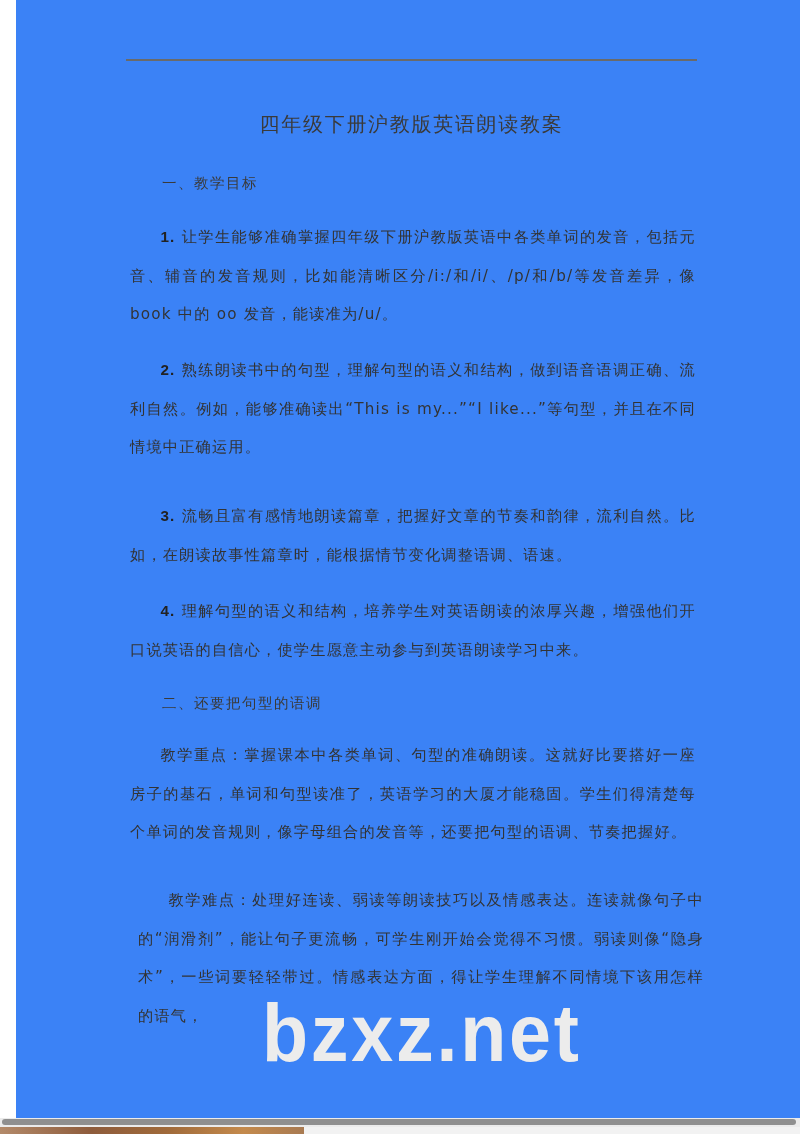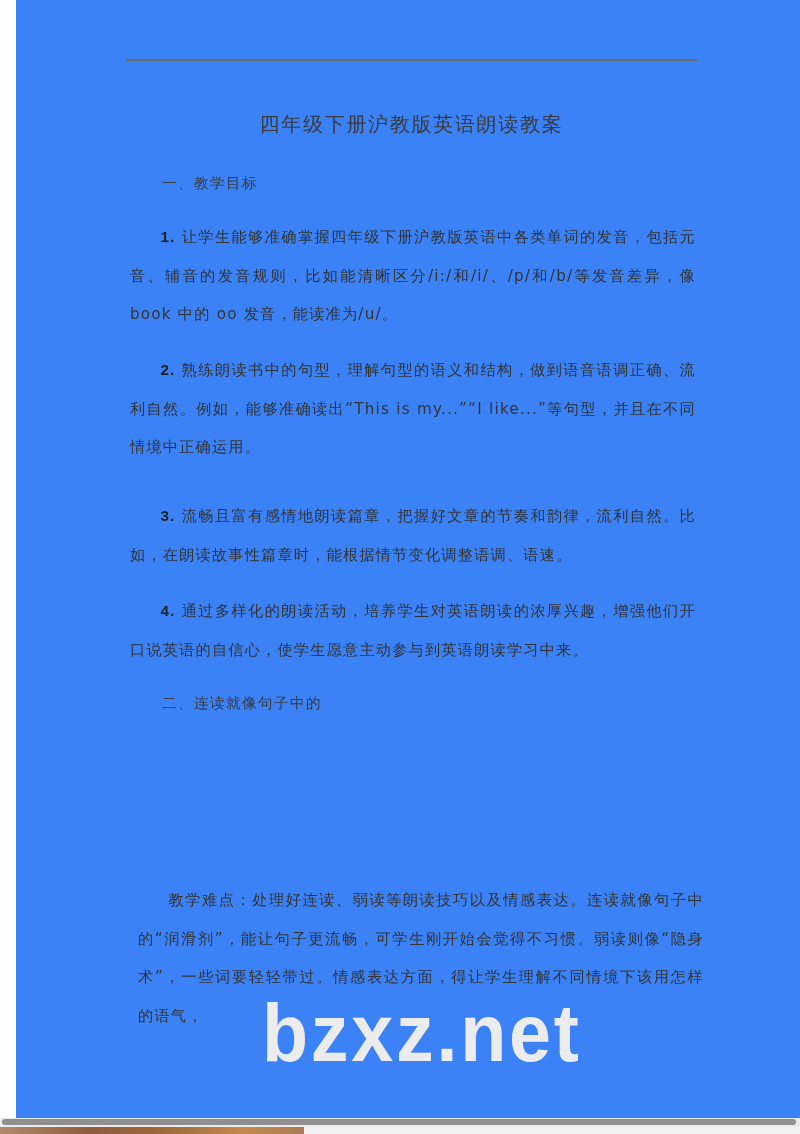--- a/index.html
+++ b/index.html
@@ -127,24 +127,25 @@
   <h1 class="doc-title">四年级下册沪教版英语朗读教案</h1>
 
   <div class="section-heading" style="top:173px;">一、教学目标</div>
 
   <p class="para" style="top:218px; margin:0;"><span class="num">1.</span><span> 让学生能够准确掌握四年级下册沪教版英语中各类单词的发音，包括元音、辅音的发音规则，比如能清晰区分/i:/和/i/、/p/和/b/等发音差异，像 book 中的 oo 发音，能读准为/u/。</span></p>
 
   <p class="para" style="top:351px; margin:0;"><span class="num">2.</span><span> 熟练朗读书中的句型，理解句型的语义和结构，做到语音语调正确、流利自然。例如，能够准确读出“This is my...”“I like...”等句型，并且在不同情境中正确运用。</span></p>
 
   <p class="para" style="top:497px; margin:0;"><span class="num">3.</span><span> 流畅且富有感情地朗读篇章，把握好文章的节奏和韵律，流利自然。比如，在朗读故事性篇章时，能根据情节变化调整语调、语速。</span></p>
 
-  <p class="para" style="top:592px; margin:0;"><span class="num">4.</span><span> 通过多样化的朗读活动，培养学生对英语朗读的浓厚兴趣，增强他们开口说英语的自信心，使学生愿意主动参与到英语朗读学习中来。</span></p>
+  <p class="para" style="top:592px; margin:0;"><span class="num">4.</span><span> 理解句型的语义和结构，培养学生对英语朗读的浓厚兴趣，增强他们开口说英语的自信心，使学生愿意主动参与到英语朗读学习中来。</span></p>
 
-  <div class="section-heading" style="top:693px;">二、连读就像句子中的</div>
+  <div class="section-heading" style="top:693px;">二、还要把句型的语调</div>
 
+  <p class="para" style="top:736px; margin:0;">教学重点：掌握课本中各类单词、句型的准确朗读。这就好比要搭好一座房子的基石，单词和句型读准了，英语学习的大厦才能稳固。学生们得清楚每个单词的发音规则，像字母组合的发音等，还要把句型的语调、节奏把握好。</p>
 
   <p class="para" style="top:873px; margin:8px;">教学难点：处理好连读、弱读等朗读技巧以及情感表达。连读就像句子中的“润滑剂”，能让句子更流畅，可学生刚开始会觉得不习惯。弱读则像“隐身术”，一些词要轻轻带过。情感表达方面，得让学生理解不同情境下该用怎样的语气，</p>
 
   <div class="watermark">bzxz.net</div>
 </div>
 
 <div class="h-scrollbar">
   <div class="h-scrollbar-thumb"></div>
 </div>
 

